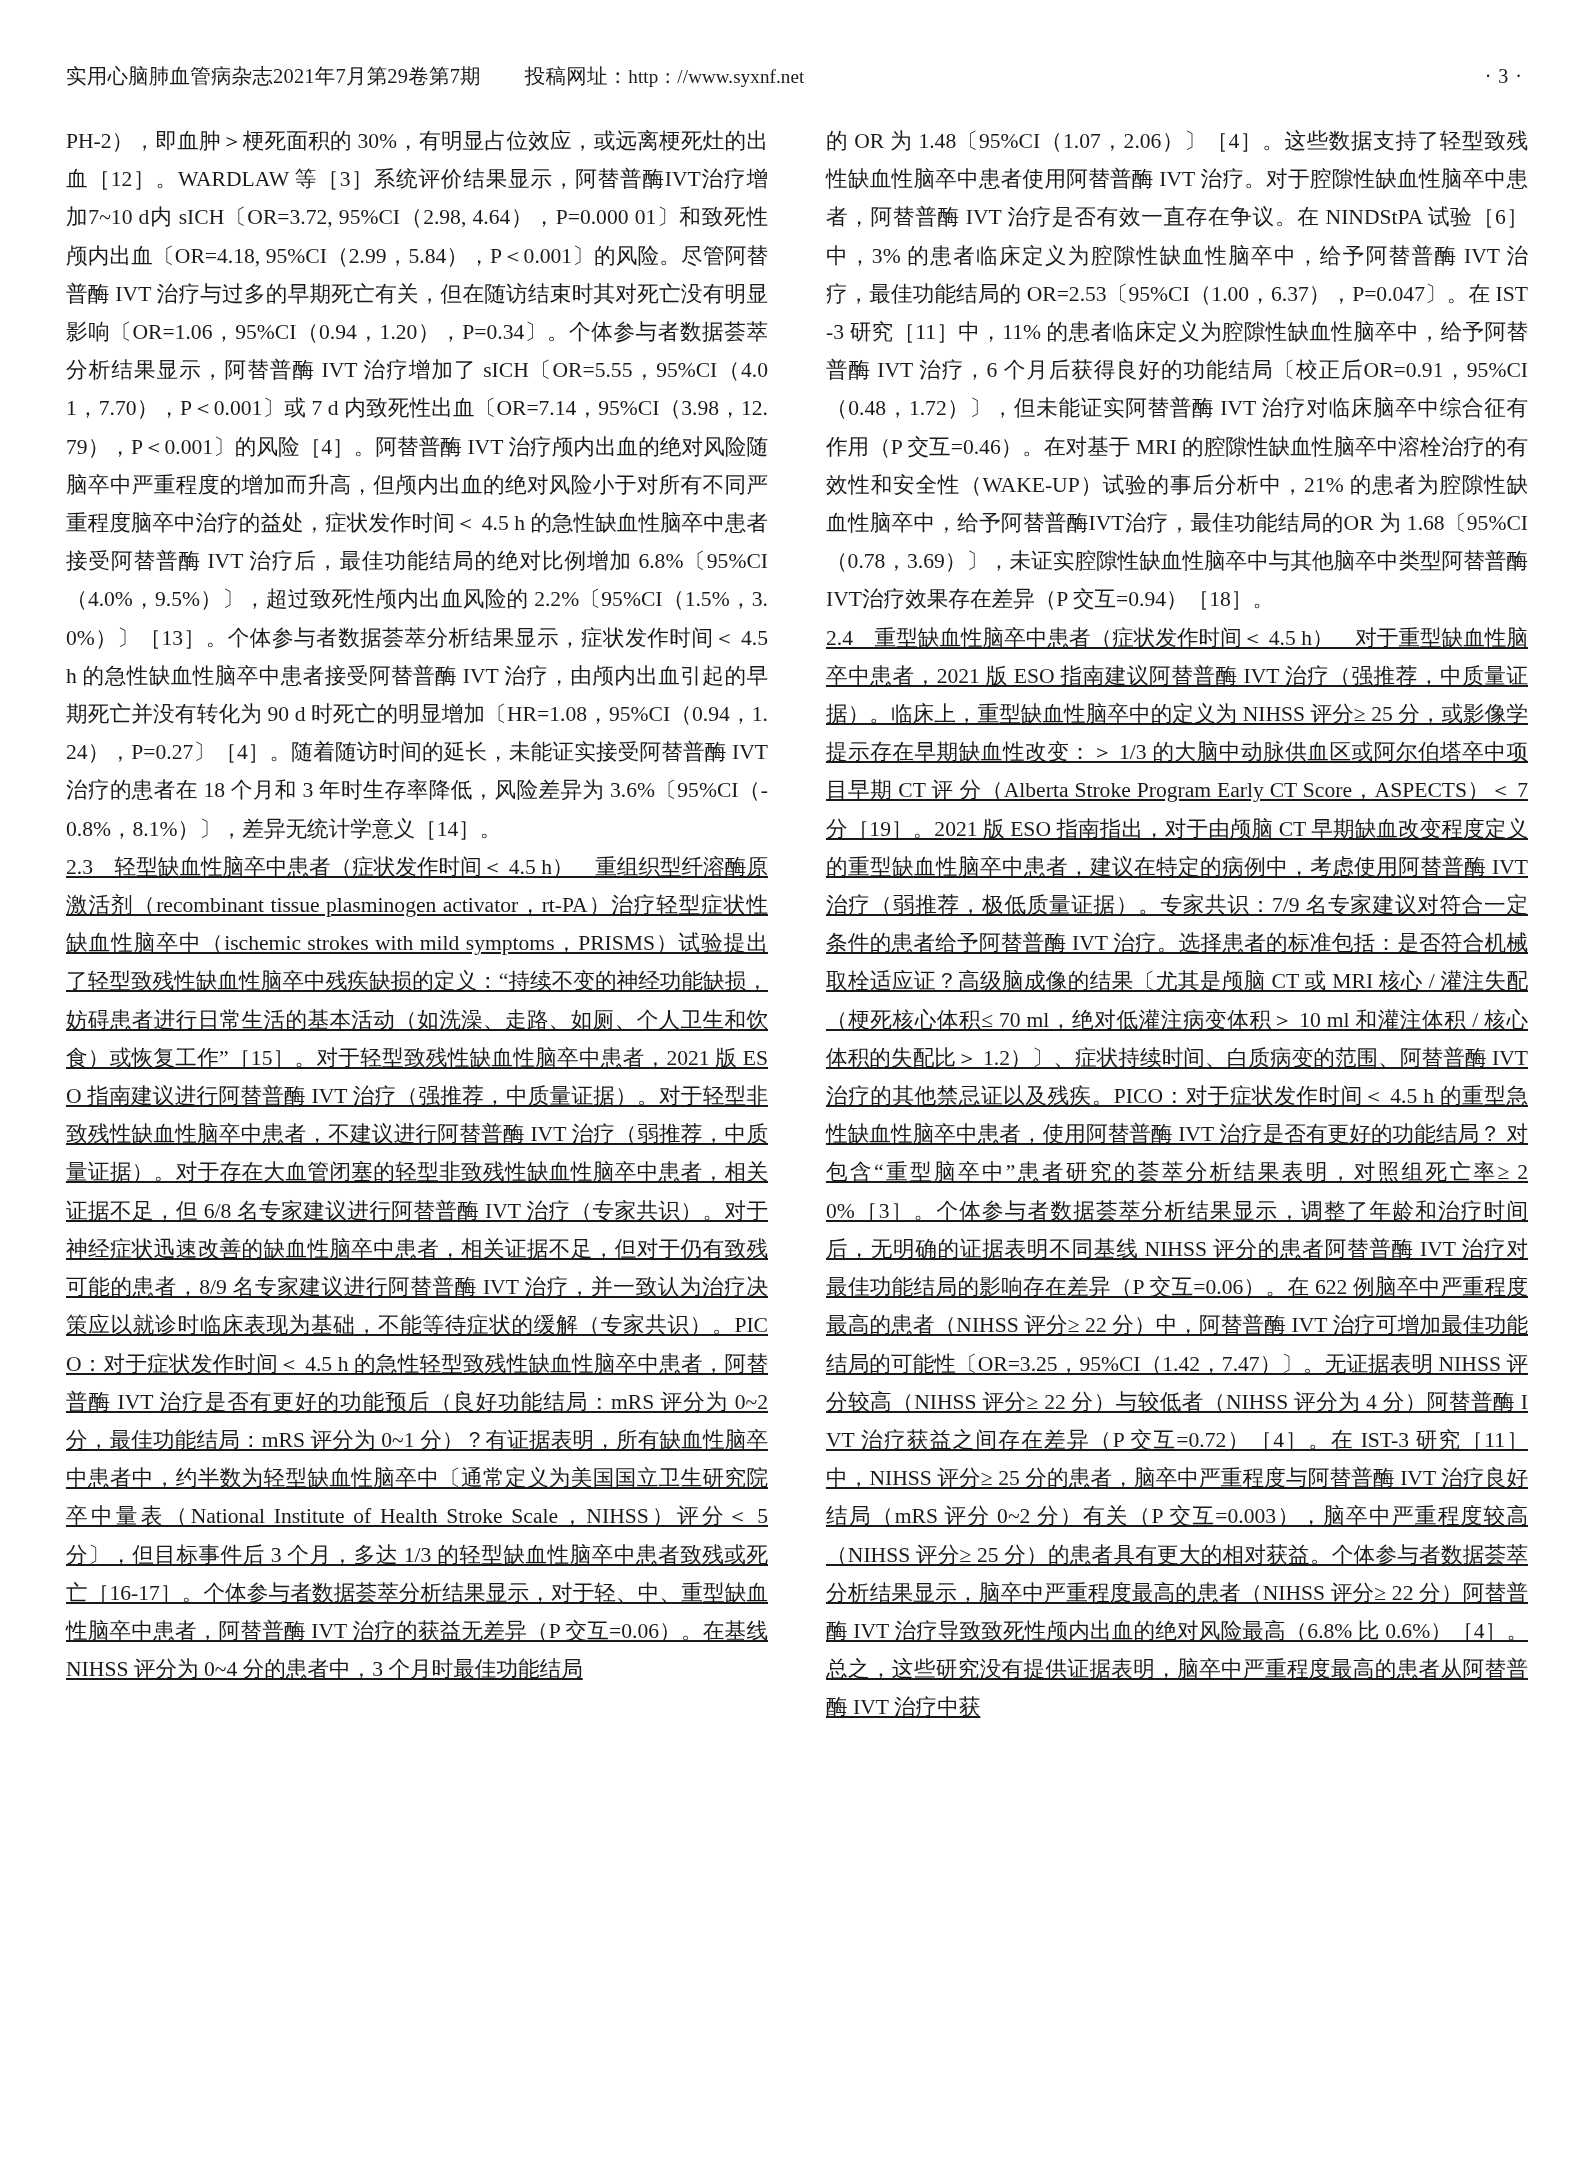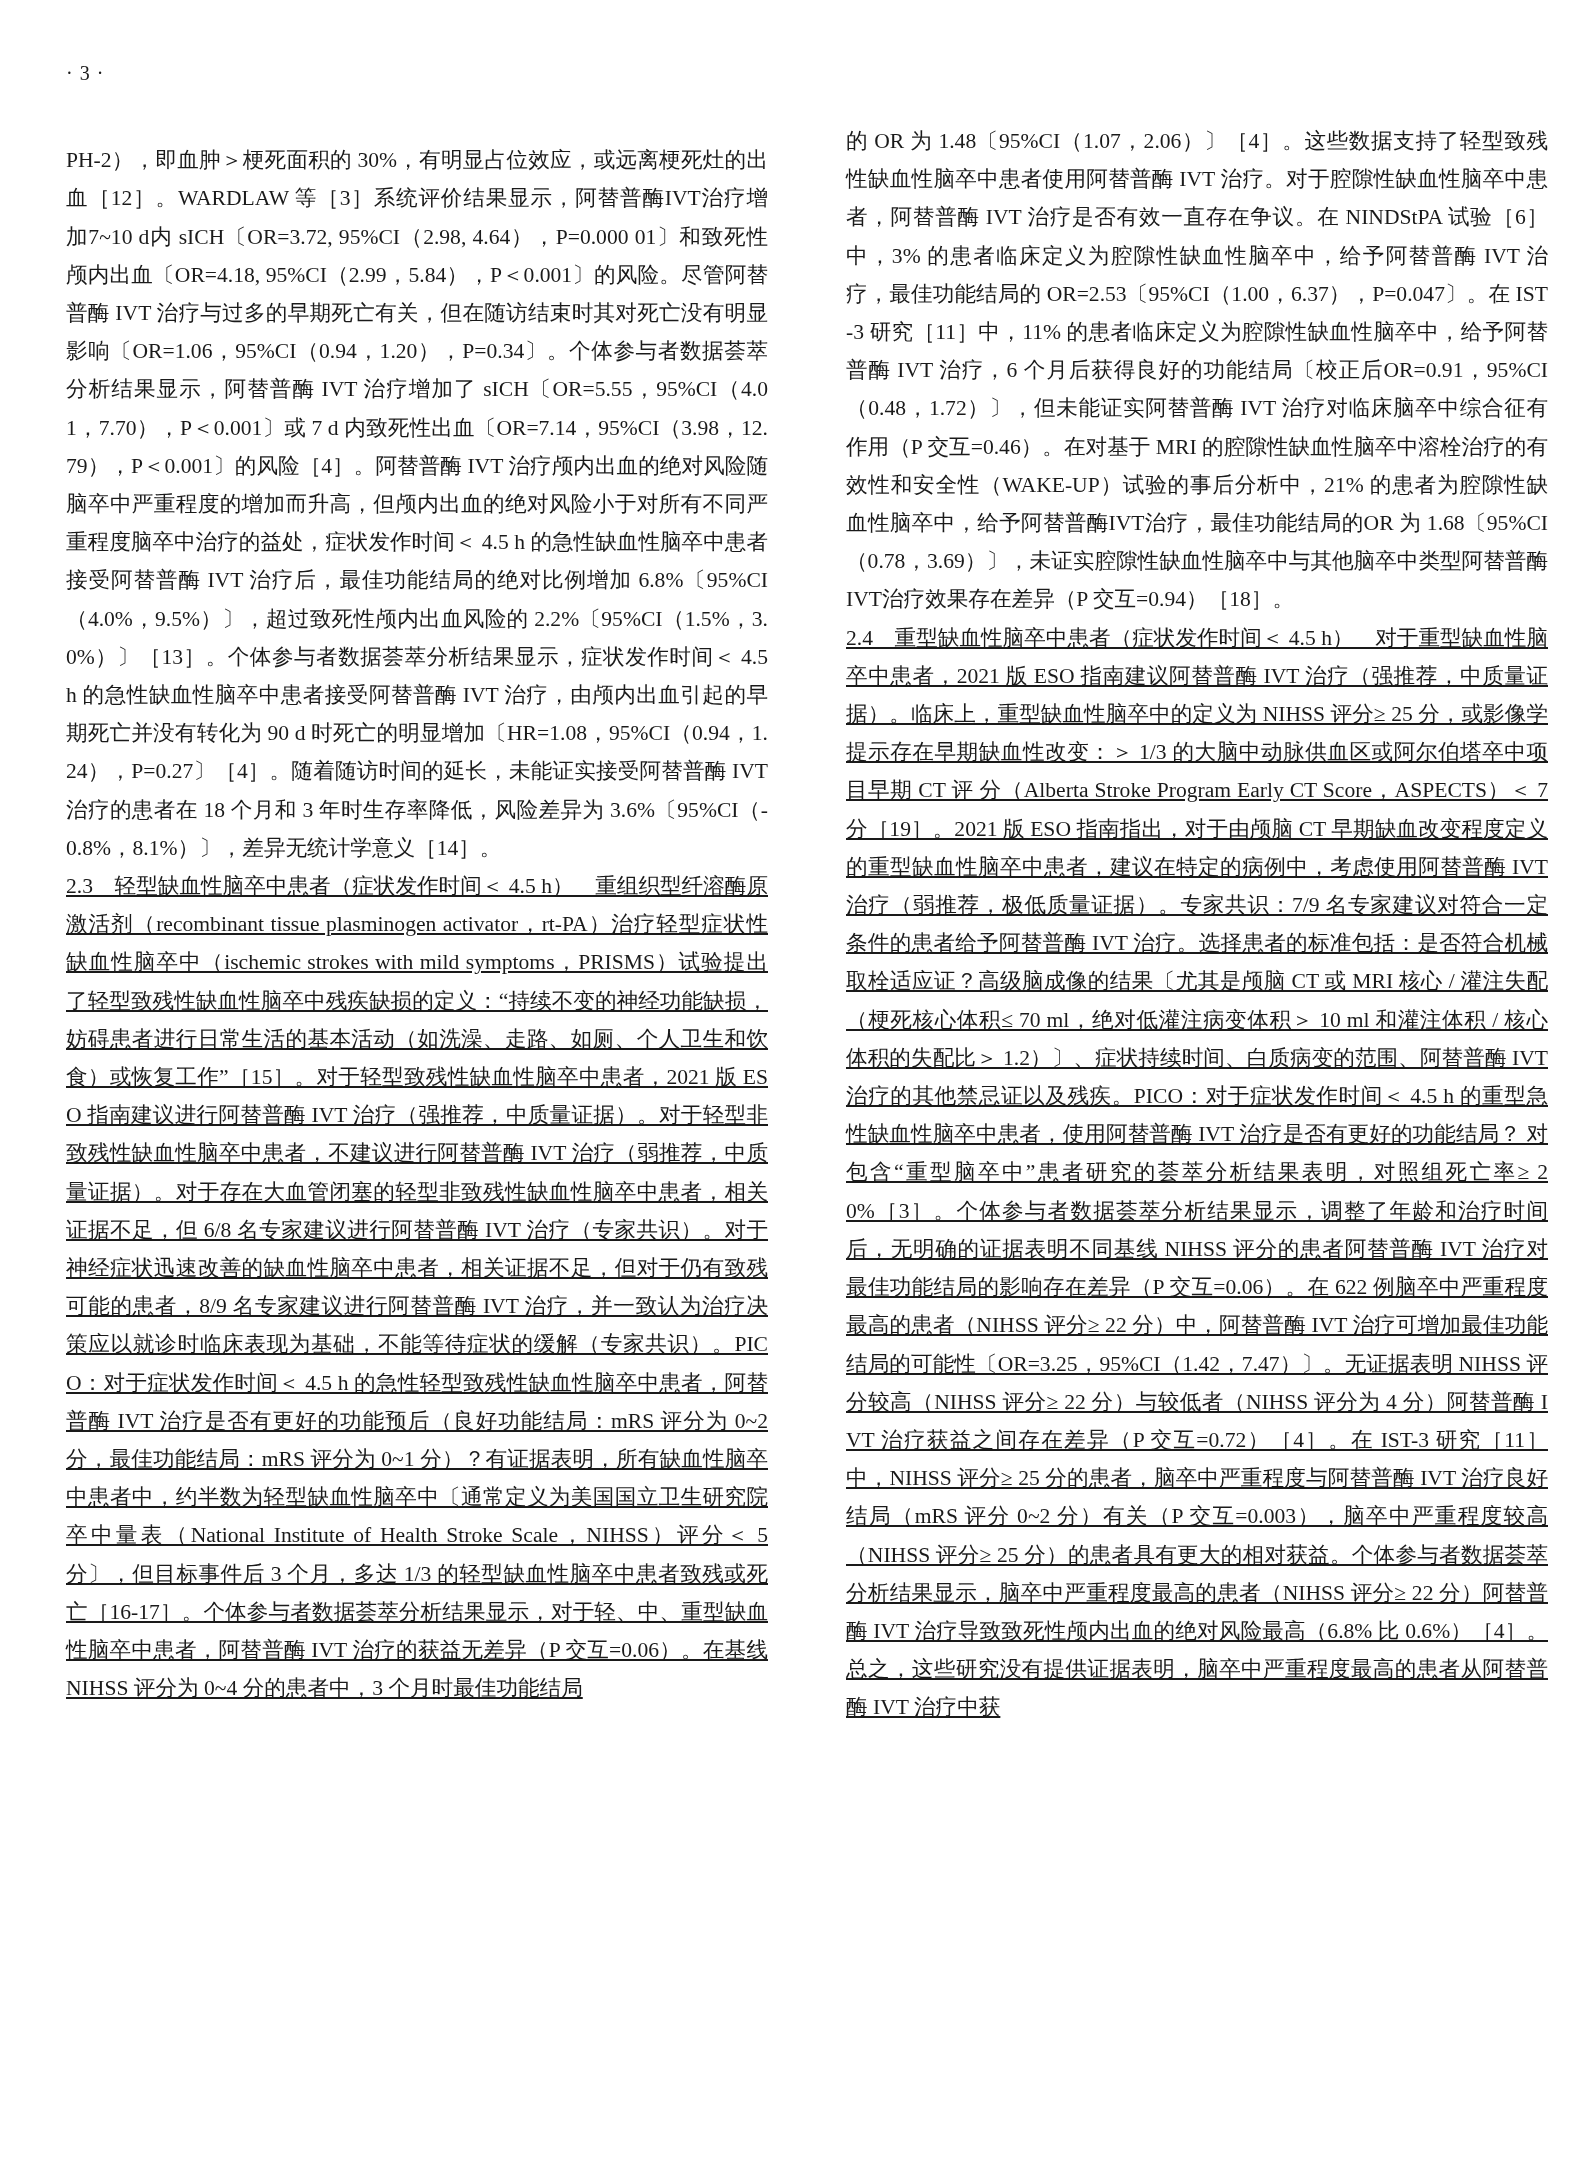--- a/index.html
+++ b/index.html
@@ -53,22 +53,22 @@
   .rh-pageno {
     font-size: 20px;
     letter-spacing: 1px;
     white-space: nowrap;
     padding-right: 6px;
   }
 
   
   .columns {
     display: flex;
-    gap: 78px;
-    align-items: center;
+    gap: 58px;
+    align-items: flex-start;
   }
   .col {
     width: 702px;
     flex: 0 0 702px;
   }
   p.para {
     margin: 0;
     font-size: 21.6px;
     line-height: 38.2px;
     text-align: justify;
@@ -81,20 +81,26 @@
   p.para + p.para { margin-top: 0; text-decoration: underline; }
 
   
 </style>
 </head>
 <body>
 
 <div class="page">
 
   <div class="running-head">
+    <div class="rh-left">
+      <span class="rh-journal">实用心脑肺血管病杂志2021年7月第29卷第7期</span>
+      <span class="rh-gap"></span>
+      <span class="rh-submit">投稿网址：</span>
+      <span class="rh-url">http：//www.syxnf.net</span>
+    </div>
     <div class="rh-pageno">· 3 ·</div>
   </div>
 
   <div class="columns">
 
     <div class="col">
       <p class="para">PH-2），即血肿＞梗死面积的 30%，有明显占位效应，或远离梗死灶的出血［12］。WARDLAW 等［3］系统评价结果显示，阿替普酶IVT治疗增加7~10 d内 sICH〔OR=3.72, 95%CI（2.98, 4.64），P=0.000 01〕和致死性颅内出血〔OR=4.18, 95%CI（2.99，5.84），P＜0.001〕的风险。尽管阿替普酶 IVT 治疗与过多的早期死亡有关，但在随访结束时其对死亡没有明显影响〔OR=1.06，95%CI（0.94，1.20），P=0.34〕。个体参与者数据荟萃分析结果显示，阿替普酶 IVT 治疗增加了 sICH〔OR=5.55，95%CI（4.01，7.70），P＜0.001〕或 7 d 内致死性出血〔OR=7.14，95%CI（3.98，12.79），P＜0.001〕的风险［4］。阿替普酶 IVT 治疗颅内出血的绝对风险随脑卒中严重程度的增加而升高，但颅内出血的绝对风险小于对所有不同严重程度脑卒中治疗的益处，症状发作时间＜ 4.5 h 的急性缺血性脑卒中患者接受阿替普酶 IVT 治疗后，最佳功能结局的绝对比例增加 6.8%〔95%CI（4.0%，9.5%）〕，超过致死性颅内出血风险的 2.2%〔95%CI（1.5%，3.0%）〕［13］。个体参与者数据荟萃分析结果显示，症状发作时间＜ 4.5 h 的急性缺血性脑卒中患者接受阿替普酶 IVT 治疗，由颅内出血引起的早期死亡并没有转化为 90 d 时死亡的明显增加〔HR=1.08，95%CI（0.94，1.24），P=0.27〕［4］。随着随访时间的延长，未能证实接受阿替普酶 IVT 治疗的患者在 18 个月和 3 年时生存率降低，风险差异为 3.6%〔95%CI（-0.8%，8.1%）〕，差异无统计学意义［14］。</p>
       <p class="para">2.3　轻型缺血性脑卒中患者（症状发作时间＜ 4.5 h）　重组织型纤溶酶原激活剂（recombinant tissue plasminogen activator，rt-PA）治疗轻型症状性缺血性脑卒中（ischemic strokes with mild symptoms，PRISMS）试验提出了轻型致残性缺血性脑卒中残疾缺损的定义：“持续不变的神经功能缺损，妨碍患者进行日常生活的基本活动（如洗澡、走路、如厕、个人卫生和饮食）或恢复工作”［15］。对于轻型致残性缺血性脑卒中患者，2021 版 ESO 指南建议进行阿替普酶 IVT 治疗（强推荐，中质量证据）。对于轻型非致残性缺血性脑卒中患者，不建议进行阿替普酶 IVT 治疗（弱推荐，中质量证据）。对于存在大血管闭塞的轻型非致残性缺血性脑卒中患者，相关证据不足，但 6/8 名专家建议进行阿替普酶 IVT 治疗（专家共识）。对于神经症状迅速改善的缺血性脑卒中患者，相关证据不足，但对于仍有致残可能的患者，8/9 名专家建议进行阿替普酶 IVT 治疗，并一致认为治疗决策应以就诊时临床表现为基础，不能等待症状的缓解（专家共识）。PICO：对于症状发作时间＜ 4.5 h 的急性轻型致残性缺血性脑卒中患者，阿替普酶 IVT 治疗是否有更好的功能预后（良好功能结局：mRS 评分为 0~2 分，最佳功能结局：mRS 评分为 0~1 分）？有证据表明，所有缺血性脑卒中患者中，约半数为轻型缺血性脑卒中〔通常定义为美国国立卫生研究院卒中量表（National Institute of Health Stroke Scale，NIHSS）评分＜ 5 分〕，但目标事件后 3 个月，多达 1/3 的轻型缺血性脑卒中患者致残或死亡［16-17］。个体参与者数据荟萃分析结果显示，对于轻、中、重型缺血性脑卒中患者，阿替普酶 IVT 治疗的获益无差异（P 交互=0.06）。在基线 NIHSS 评分为 0~4 分的患者中，3 个月时最佳功能结局</p>
     </div>
 

